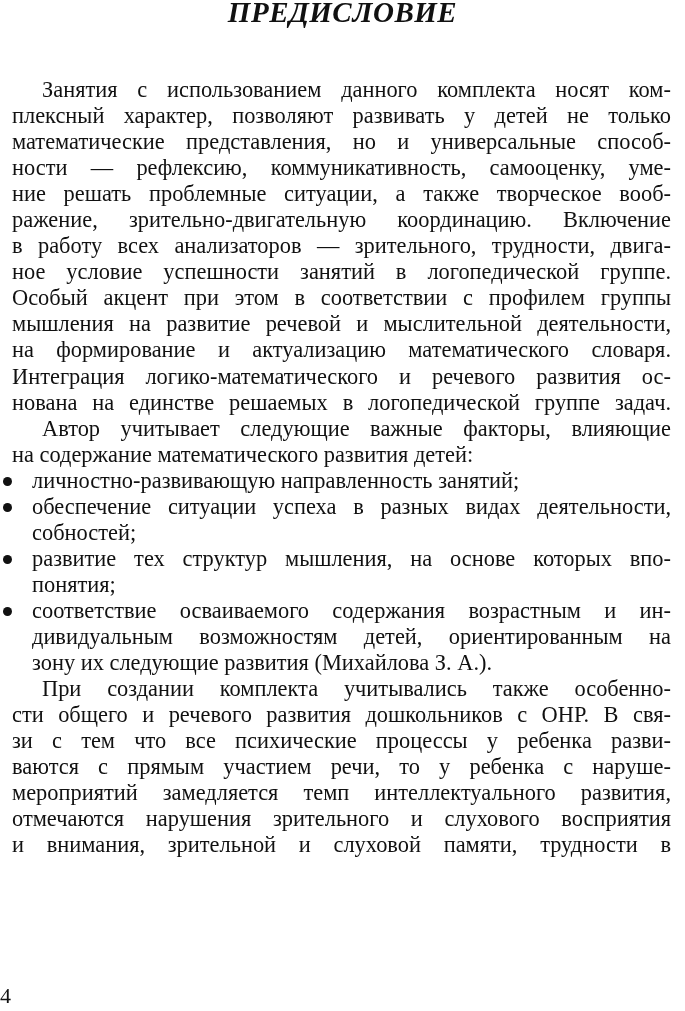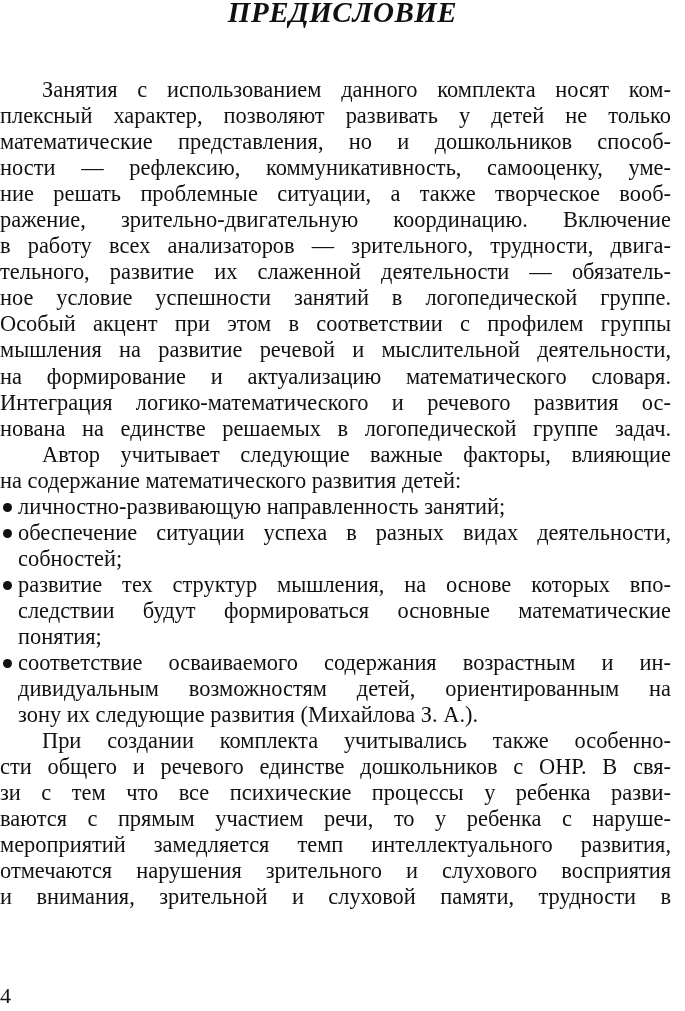--- a/index.html
+++ b/index.html
@@ -12,73 +12,71 @@
     position: absolute; top: -6px; left: 0; width: 685px;
     text-align: center; font-weight: bold; font-style: italic;
     font-size: 29px; letter-spacing: 0.5px; line-height: 36px;
   }
   .body {
     position: absolute; top: 77px; left: 0; width: 671px;
     font-size: 22.4px; line-height: 26.05px;
   }
   .line {
     display: block; height: 26.05px; white-space: nowrap;
-    text-align: justify; text-align-last: justify; overflow: visible;
+    text-align: justify; text-align-last: justify; overflow: visible; padding-left: 12px;
   }
   .line.last { text-align-last: left; }
   .line.indent { padding-left: 42px; }
-  .line.li { padding-left: 18px; position: relative; }
+  .line.li { padding-left: 32px; position: relative; }
   .bullet {
     position: absolute; left: 3px; top: 9px; width: 9px; height: 9px;
     border-radius: 50%; background: #111;
   }
   .pagenum {
     position: absolute; left: 0; top: 983px; font-size: 22px; line-height: 26px;
   }
 </style>
 </head>
 <body>
 
 <div class="title">ПРЕДИСЛОВИЕ</div>
 
 <div class="body">
 
   <span class="line indent">Занятия с использованием данного комплекта носят ком-</span>
   <span class="line">плексный характер, позволяют развивать у детей не только</span>
-  <span class="line">математические представления, но и дошкольников способ-</span>
+  <span class="line">математические представления, но и универсальные способ-</span>
   <span class="line">ности — рефлексию, коммуникативность, самооценку, уме-</span>
   <span class="line">ние решать проблемные ситуации, а также творческое вооб-</span>
   <span class="line">ражение, зрительно-двигательную координацию. Включение</span>
   <span class="line">в работу всех анализаторов — зрительного, трудности, двига-</span>
-  <span class="line">тельного, развитие их слаженной деятельности — обязатель-</span>
   <span class="line">ное условие успешности занятий в логопедической группе.</span>
   <span class="line">Особый акцент при этом в соответствии с профилем группы</span>
   <span class="line">мышления на развитие речевой и мыслительной деятельности,</span>
   <span class="line">на формирование и актуализацию математического словаря.</span>
   <span class="line">Интеграция логико-математического и речевого развития ос-</span>
   <span class="line">нована на единстве решаемых в логопедической группе задач.</span>
 
   <span class="line indent">Автор учитывает следующие важные факторы, влияющие</span>
   <span class="line last">на содержание математического развития детей:</span>
 
   <span class="line li last"><span class="bullet"></span><span>личностно-развивающую направленность занятий;</span></span>
 
   <span class="line li"><span class="bullet"></span><span>обеспечение ситуации успеха в разных видах деятельности,</span></span>
   <span class="line li last">собностей;</span>
 
   <span class="line li"><span class="bullet"></span><span>развитие тех структур мышления, на основе которых впо-</span></span>
-  <span class="line li">следствии будут формироваться основные математические</span>
   <span class="line li last">понятия;</span>
 
   <span class="line li"><span class="bullet"></span><span>соответствие осваиваемого содержания возрастным и ин-</span></span>
   <span class="line li">дивидуальным возможностям детей, ориентированным на</span>
   <span class="line li last">зону их следующие развития (Михайлова З. А.).</span>
 
   <span class="line indent">При создании комплекта учитывались также особенно-</span>
-  <span class="line">сти общего и речевого единстве дошкольников с ОНР. В свя-</span>
+  <span class="line">сти общего и речевого развития дошкольников с ОНР. В свя-</span>
   <span class="line">зи с тем что все психические процессы у ребенка разви-</span>
   <span class="line">ваются с прямым участием речи, то у ребенка с наруше-</span>
   <span class="line">мероприятий замедляется темп интеллектуального развития,</span>
   <span class="line">отмечаются нарушения зрительного и слухового восприятия</span>
   <span class="line">и внимания, зрительной и слуховой памяти, трудности в</span>
 </div>
 
 <div class="pagenum">4</div>
 
 </body></html>

